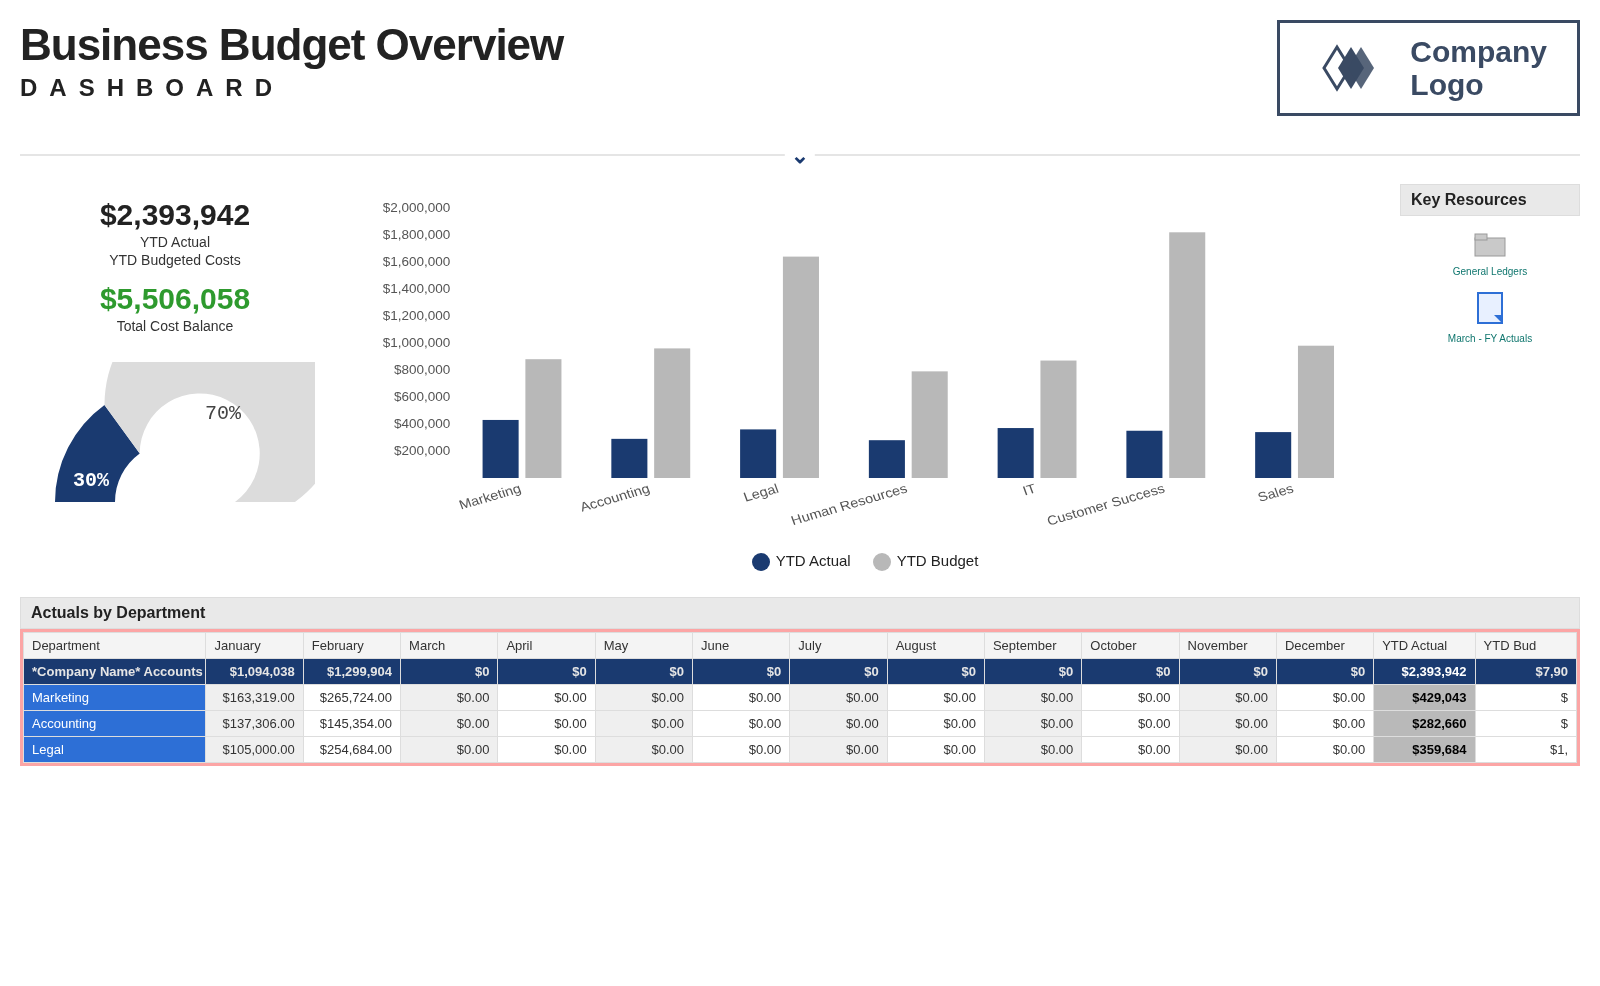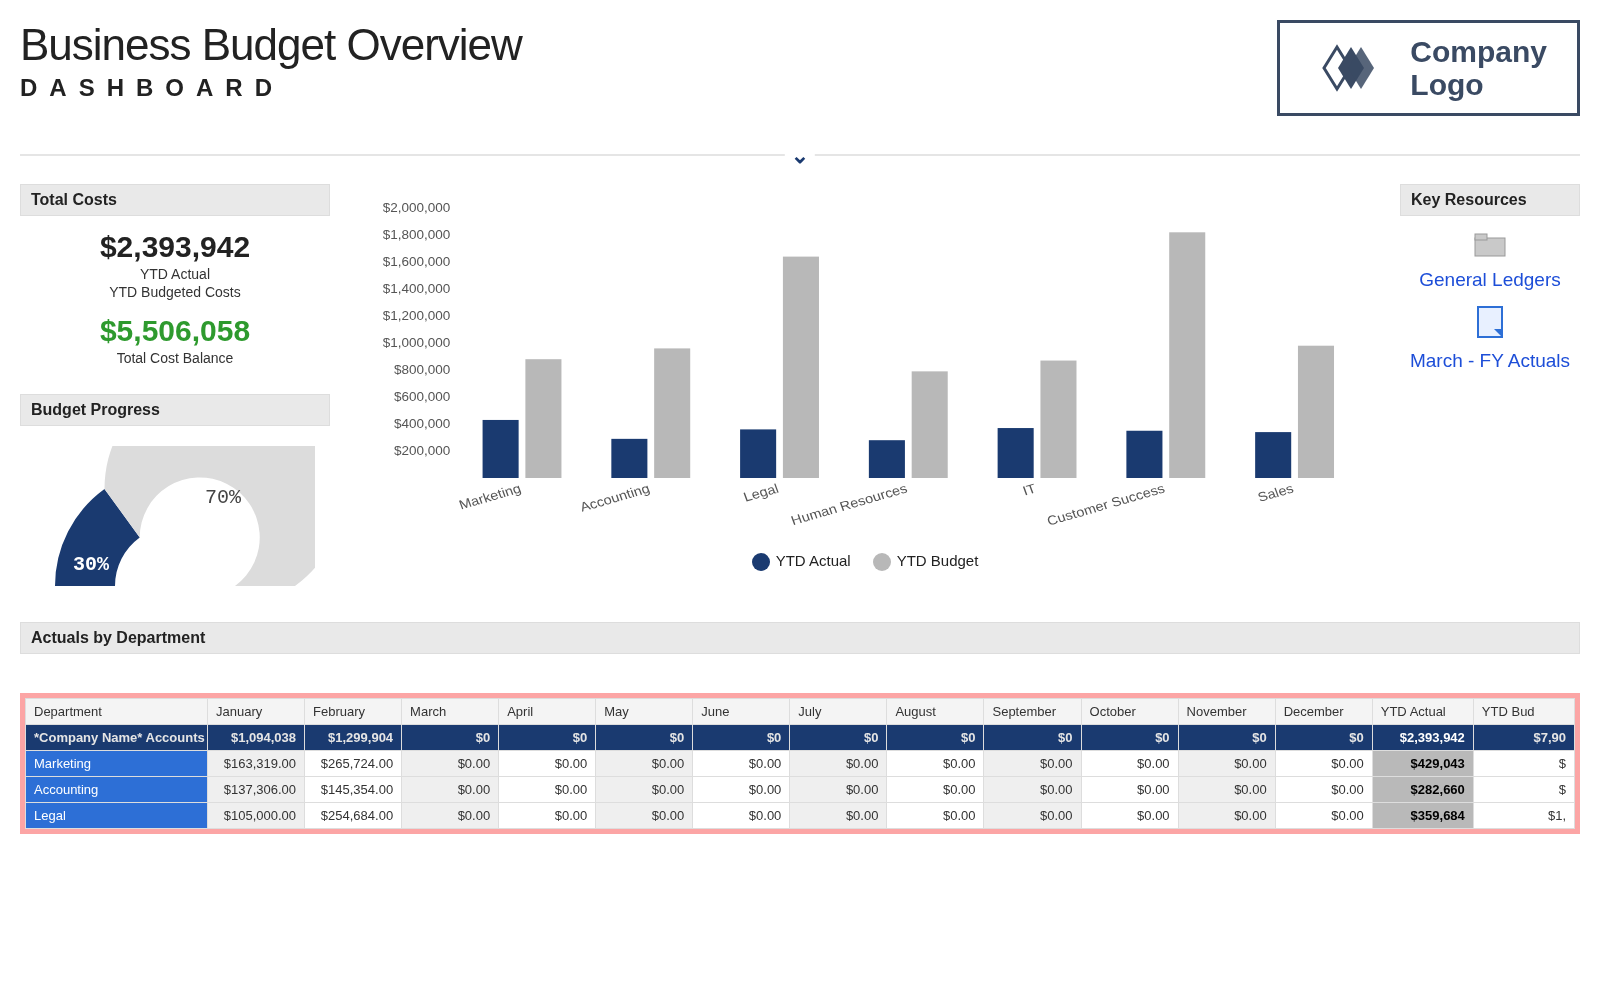--- a/index.html
+++ b/index.html
@@ -5,21 +5,21 @@
   * { box-sizing: border-box; margin: 0; padding: 0; }
   body {
     font-family: Arial, Helvetica, sans-serif;
     background: #fff;
     color: #222;
     width: 1600px;
     padding: 10px 20px;
   }
   
   .header { display: flex; justify-content: space-between; align-items: flex-start; padding: 10px 0 20px 0;}
-  .title-block h1 { font-size: 44px; font-weight: 400; letter-spacing: -1px;}
+  .title-block h1 { font-size: 44px; font-weight: 700; letter-spacing: -1px;}
   .title-block h2 { font-size: 24px; font-weight: 700; letter-spacing: 12px; margin-top: 4px;}
   .logo-box {
     border: 3px solid #3a4a63;
     padding: 12px 30px;
     display: flex; align-items: center; gap: 30px;
     color: #3a4a63;
   }
   .logo-mark { display:flex; align-items:center;}
   .logo-text { font-size: 30px; font-weight: 600; line-height: 1.1;}
   .expander-row { border-top: 1px solid #e5e5e5; border-bottom:1px solid #e5e5e5; height:2px; position:relative; margin:18px 0 28px 0;}
@@ -41,25 +41,25 @@
   
   .chart-area { padding:14px 6px 0 6px;}
   .chart-svg { width:100%; height:340px; display:block;}
   .legend { display:flex; gap:22px; justify-content:center; margin-top:14px; font-size:15px; align-items:center;}
   .legend .dot { width:18px; height:18px; border-radius:50%; display:inline-block; vertical-align:middle; margin-right:6px;}
   .dot.navy{ background:#1a3a70;} .dot.gray{ background:#b8b8b8;}
   .axis-label { font-size:12px; fill:#555;}
   .cat-label { font-size:13px; fill:#555;}
   
   .resources { text-align:center;}
-  .res-item { margin-top:14px; font-size:19px; color:#1d4ed8; cursor:pointer;}
+  .res-item { margin-top:14px; font-size:10px; color:#0f766e; cursor:pointer;}
   .res-item .ico { display:block; margin:0 auto 6px auto;}
   
   .table-section { margin-top:26px;}
-  .tbl-wrap { overflow:hidden; border:5px solid #fca5a5;margin-top:39px;}
+  .tbl-wrap { overflow:hidden; border:3px solid #fca5a5;}
   table { border-collapse:collapse; width:100%; table-layout:fixed;}
   th, td { border:1px solid #ddd; font-size:13px; padding:5px 8px; white-space:nowrap; overflow:hidden;}
   thead th { background:#f4f4f4; text-align:left; font-weight:400; color:#333;}
   thead th:first-child { width:180px;}
   .row-total td, .row-total th { background:#1a3a70; color:#e5e5e5; font-weight:700; text-align:right;}
   .row-total th { text-align:left;}
   .row-dept th { background:#2d6fd6; color:#fff; font-weight:500; text-align:left;}
   .row-dept td { text-align:right; color:#333;}
   .row-dept td.alt { background:#efefef;}
   .ytd-col { background:#b9b9b9 !important; color:#000 !important; font-weight:700;}
@@ -88,31 +88,29 @@
   </div>
 </div>
 
 <div class="expander-row">
   <span class="chev">⌄</span>
 </div>
 
 <div class="grid">
 
   <div>
-    <div class="panel-title">Total Costs</div>
     <div class="totals">
       <div class="big">$2,393,942</div>
       <div class="lbl">YTD Actual</div>
       <div class="lbl">YTD Budgeted Costs</div>
       <div class="big green">$5,506,058</div>
       <div class="lbl">Total Cost Balance</div>
     </div>
 
     <div class="budget-progress">
-      <div class="panel-title">Budget Progress</div>
       <div class="gauge-wrap">
         <svg width="280" height="150" viewBox="0 0 280 150" id="gauge-svg">
             <path d="M 20 139.99999999999997 A 120 120 0 0 1 69.46576972490324 42.9179606750063 L 104.73288486245161 91.45898033750315 A 60 60 0 0 0 80 140 Z" fill="#1a3a70"></path>
             <path d="M 69.46576972490324 42.9179606750063 A 120 120 0 1 1 260 140 L 200 140 A 60 60 0 1 0 104.73288486245161 91.45898033750315 Z" fill="#dcdcdc"></path>
           </svg>
         <span class="gauge-txt left">30%</span>
         <span class="gauge-txt right">70%</span>
       </div>
     </div>
   </div>

